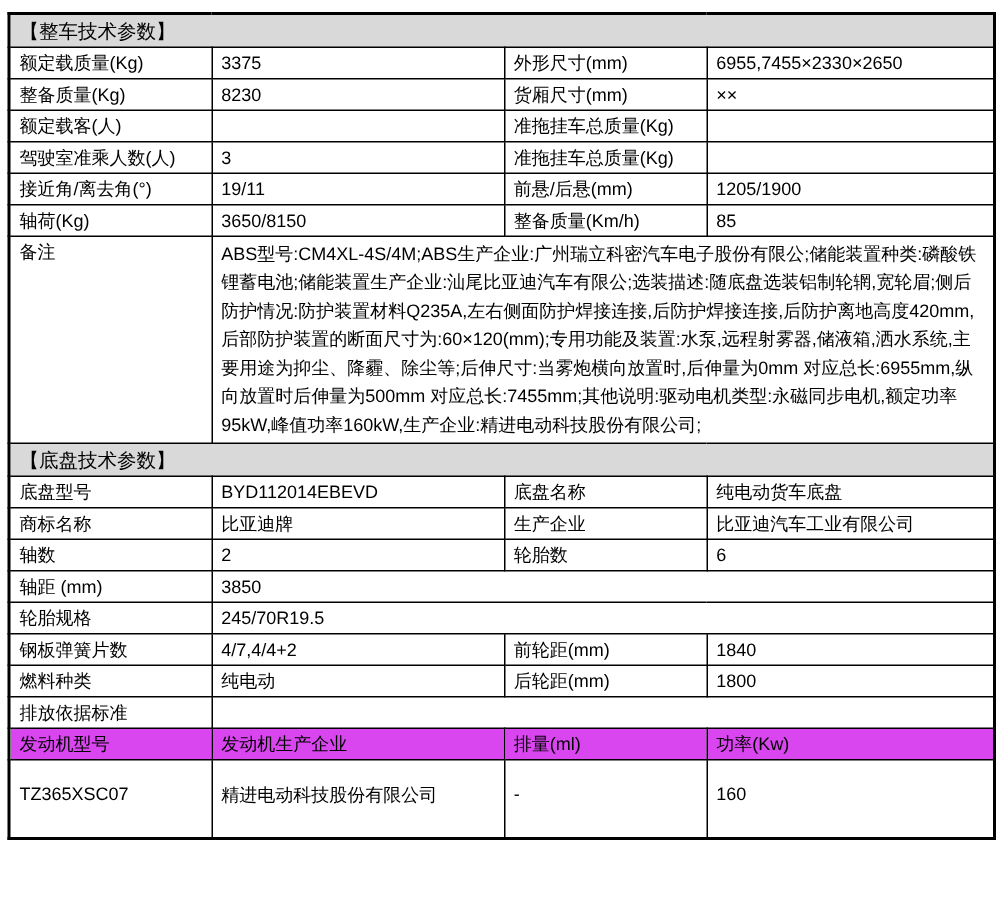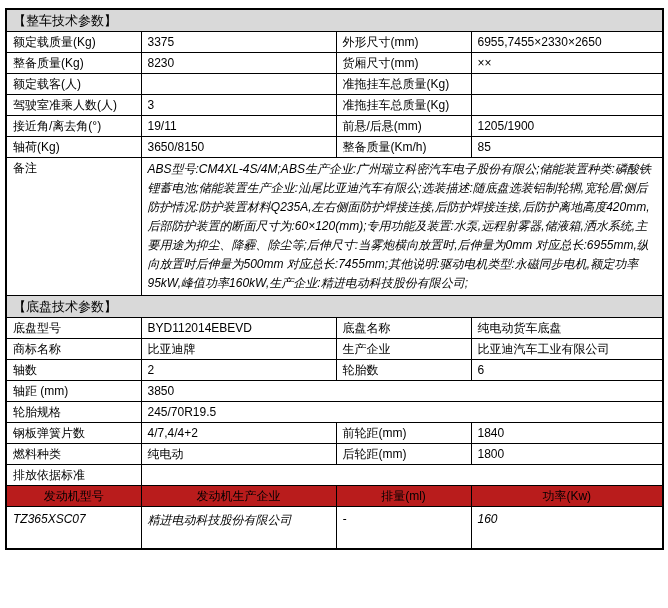--- a/index.html
+++ b/index.html
@@ -1,24 +1,24 @@
 <!DOCTYPE html>
 <html><head>
 <meta charset="utf-8">
 <style>
   html,body{margin:0;padding:0;background:#ffffff;}
   body{width:668px;height:608px;position:relative;font-family:"Liberation Sans",sans-serif;color:#000;}
   .table-wrap{position:absolute;left:5px;top:8px;}
   table{border-collapse:collapse;table-layout:fixed;width:657px;border:2px solid #000;}
   td{border:1px solid #000;font-size:12px;height:20px;padding:0 6px;vertical-align:middle;overflow:hidden;white-space:nowrap;}
   tr.section-title-row td{font-weight:normal;font-size:13px;background:#d9d9d9;height:21px;}
-  td.remark-text-cell{white-space:normal;vertical-align:top;line-height:19px;padding:2px 6px;height:auto;font-style:italic;}
+  td.remark-text-cell{white-space:normal;vertical-align:top;line-height:19px;padding:2px 6px;height:auto;}
   td.remark-label-cell{vertical-align:top;padding-top:2px;margin-left:12px;}
-  tr.engine-header-row td{background:#b91c1c;text-align:center;}
-  tr.engine-data-row td{height:36px;vertical-align:top;padding-top:5px;font-style:italic;}
+  tr.engine-header-row td{background:#d946ef;}
+  tr.engine-data-row td{height:36px;vertical-align:top;padding-top:15px;}
 </style>
 </head>
 <body>
 
 <div class="table-wrap">
   <table>
     <colgroup>
       <col style="width:135px">
         <col style="width:195px">
         <col style="width:135px">

